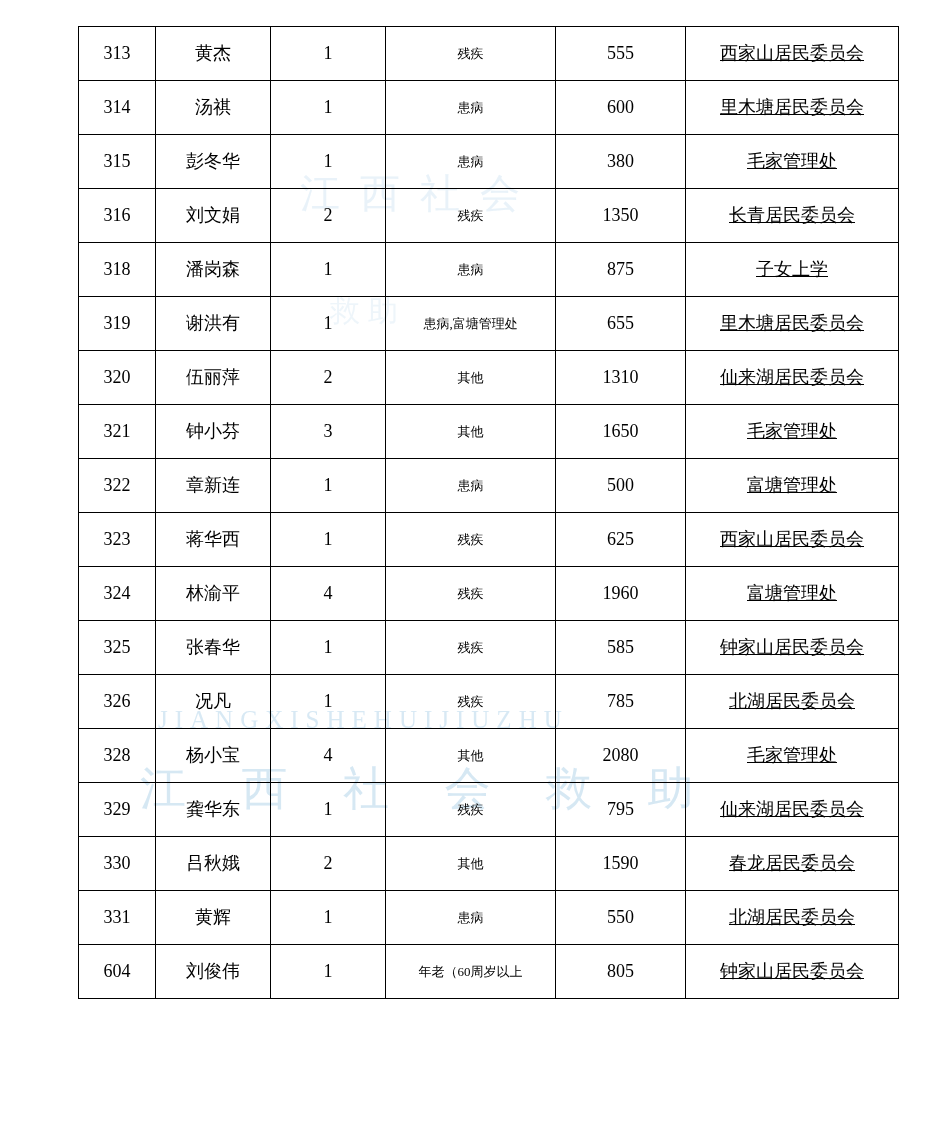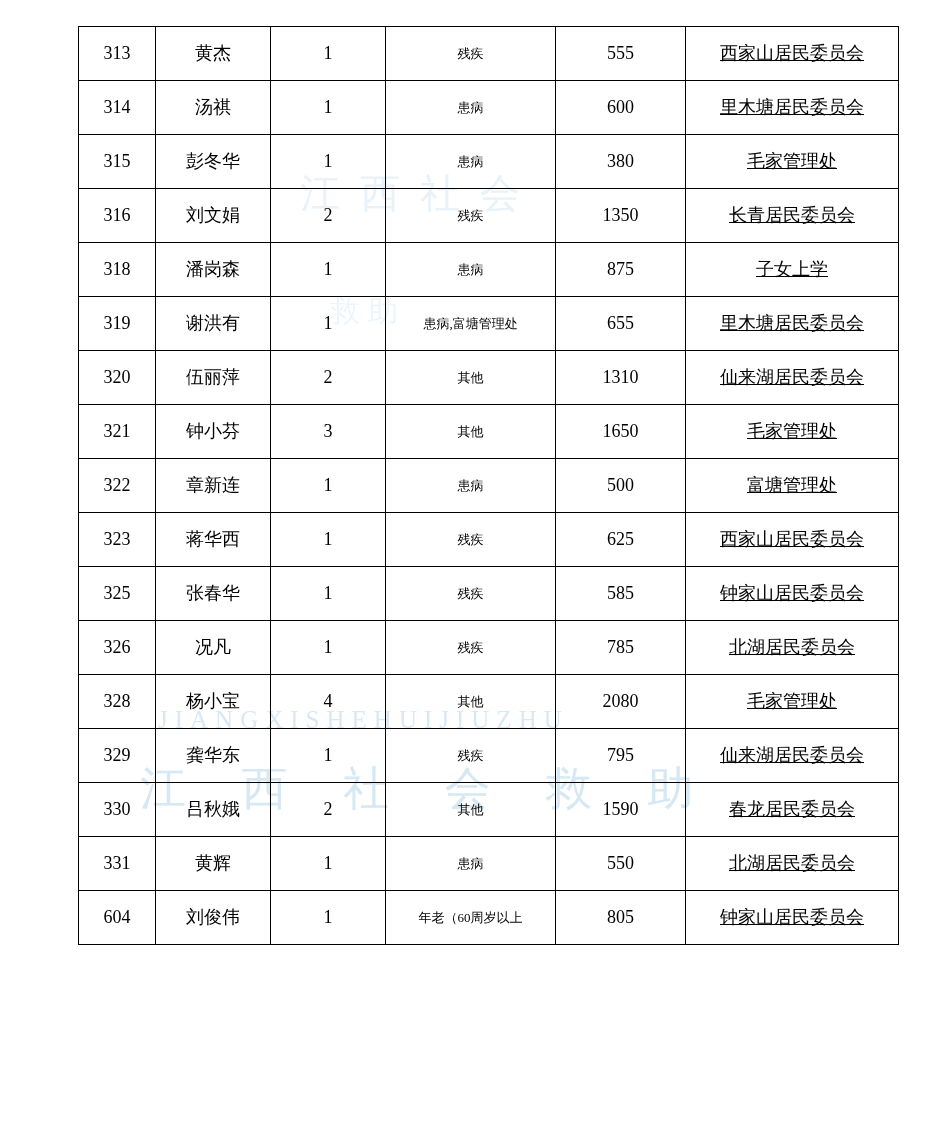--- a/index.html
+++ b/index.html
@@ -188,20 +188,28 @@
       </tr>
       <tr>
         <td class="c-idx">323</td>
         <td class="c-name">蒋华西</td>
         <td class="c-count">1</td>
         <td class="c-reason">残疾</td>
         <td class="c-amt">625</td>
         <td class="c-org">西家山居民委员会</td>
       </tr>
       <tr>
+        <td class="c-idx">324</td>
+        <td class="c-name">林渝平</td>
+        <td class="c-count">4</td>
+        <td class="c-reason">残疾</td>
+        <td class="c-amt">1960</td>
+        <td class="c-org">富塘管理处</td>
+      </tr>
+      <tr>
         <td class="c-idx">325</td>
         <td class="c-name">张春华</td>
         <td class="c-count">1</td>
         <td class="c-reason">残疾</td>
         <td class="c-amt">585</td>
         <td class="c-org">钟家山居民委员会</td>
       </tr>
       <tr>
         <td class="c-idx">326</td>
         <td class="c-name">况凡</td>

